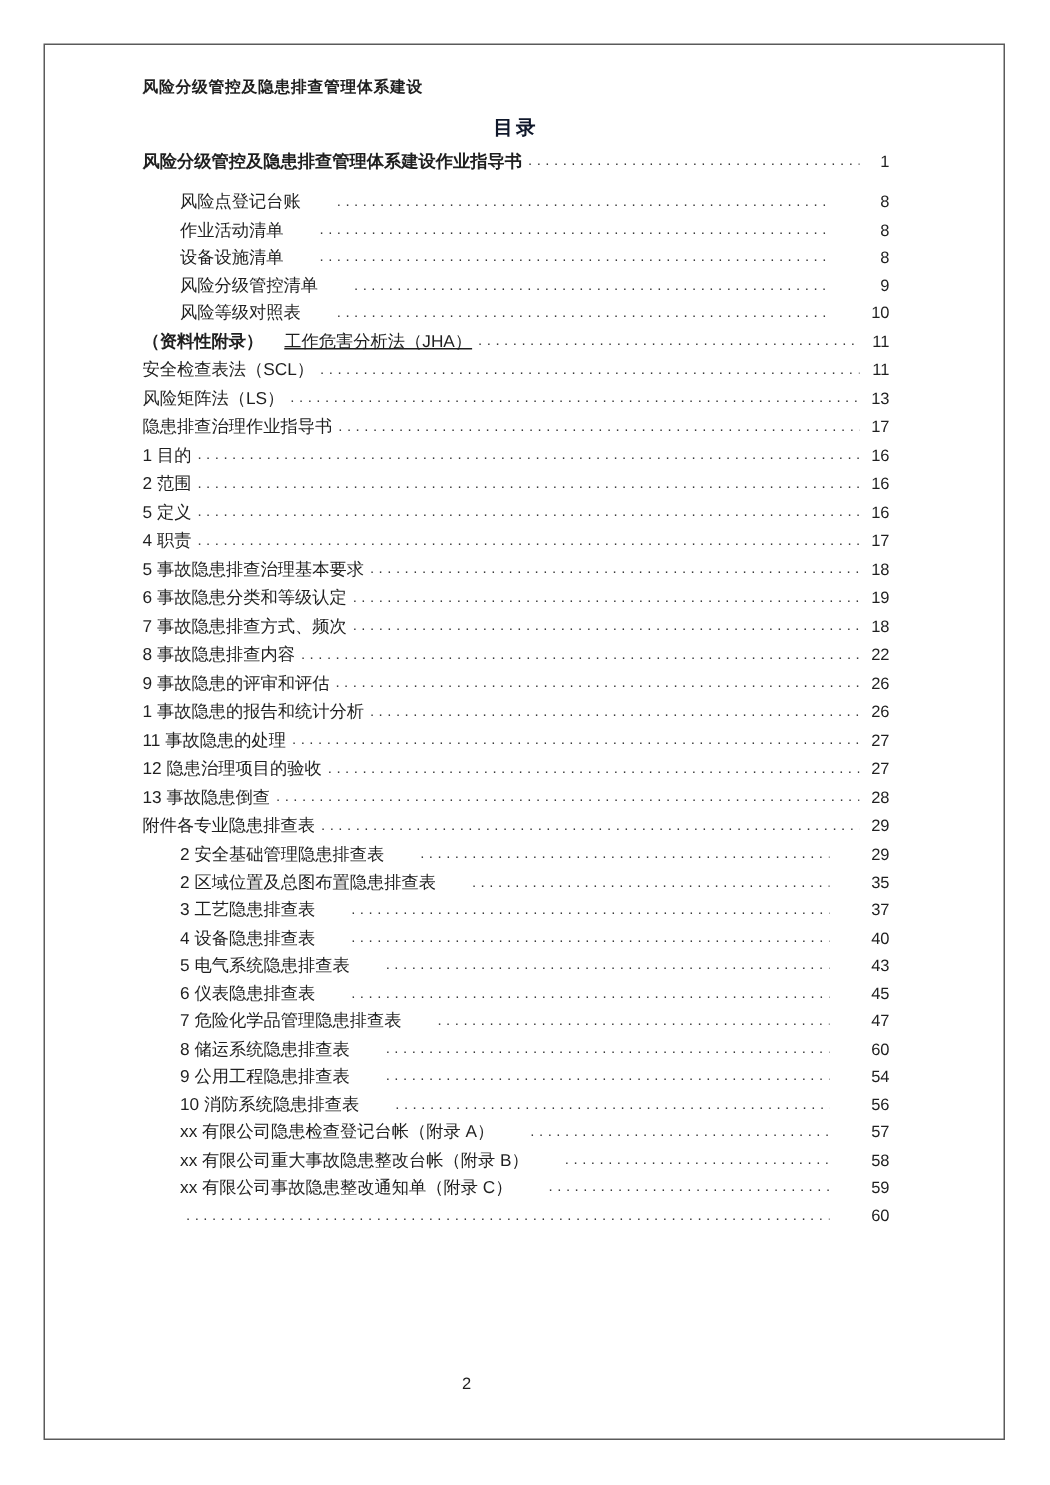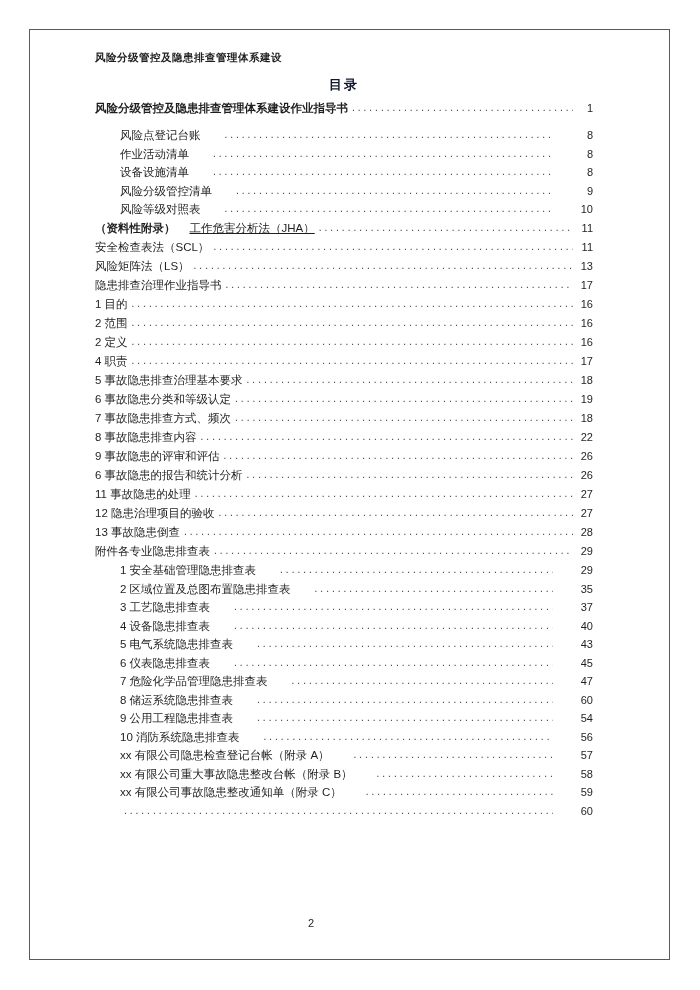--- a/index.html
+++ b/index.html
@@ -167,21 +167,21 @@
     <span class="entry-page">16</span>
   </div>
     <div class="toc-row main">
 
     <span class="entry-label">2 范围</span>
     <span class="dot-leader">................................................................................................................................................................</span>
     <span class="entry-page">16</span>
   </div>
     <div class="toc-row main">
 
-    <span class="entry-label">2 定义</span>
+    <span class="entry-label">5 定义</span>
     <span class="dot-leader">................................................................................................................................................................</span>
     <span class="entry-page">16</span>
   </div>
     <div class="toc-row main">
 
     <span class="entry-label">4 职责</span>
     <span class="dot-leader">................................................................................................................................................................</span>
     <span class="entry-page">17</span>
   </div>
     <div class="toc-row main">
@@ -209,21 +209,21 @@
     <span class="entry-page">22</span>
   </div>
     <div class="toc-row main">
 
     <span class="entry-label">9 事故隐患的评审和评估</span>
     <span class="dot-leader">................................................................................................................................................................</span>
     <span class="entry-page">26</span>
   </div>
     <div class="toc-row main">
 
-    <span class="entry-label">6 事故隐患的报告和统计分析</span>
+    <span class="entry-label">1 事故隐患的报告和统计分析</span>
     <span class="dot-leader">................................................................................................................................................................</span>
     <span class="entry-page">26</span>
   </div>
     <div class="toc-row main">
 
     <span class="entry-label">11 事故隐患的处理</span>
     <span class="dot-leader">................................................................................................................................................................</span>
     <span class="entry-page">27</span>
   </div>
     <div class="toc-row main">
@@ -239,21 +239,21 @@
     <span class="entry-page">28</span>
   </div>
     <div class="toc-row main">
 
     <span class="entry-label">附件各专业隐患排查表</span>
     <span class="dot-leader">................................................................................................................................................................</span>
     <span class="entry-page">29</span>
   </div>
     <div class="toc-row sub">
 
-    <span class="entry-label">1 安全基础管理隐患排查表</span>
+    <span class="entry-label">2 安全基础管理隐患排查表</span>
     <span class="dot-leader">................................................................................................................................................................</span>
     <span class="entry-page">29</span>
   </div>
     <div class="toc-row sub">
 
     <span class="entry-label">2 区域位置及总图布置隐患排查表</span>
     <span class="dot-leader">................................................................................................................................................................</span>
     <span class="entry-page">35</span>
   </div>
     <div class="toc-row sub">

